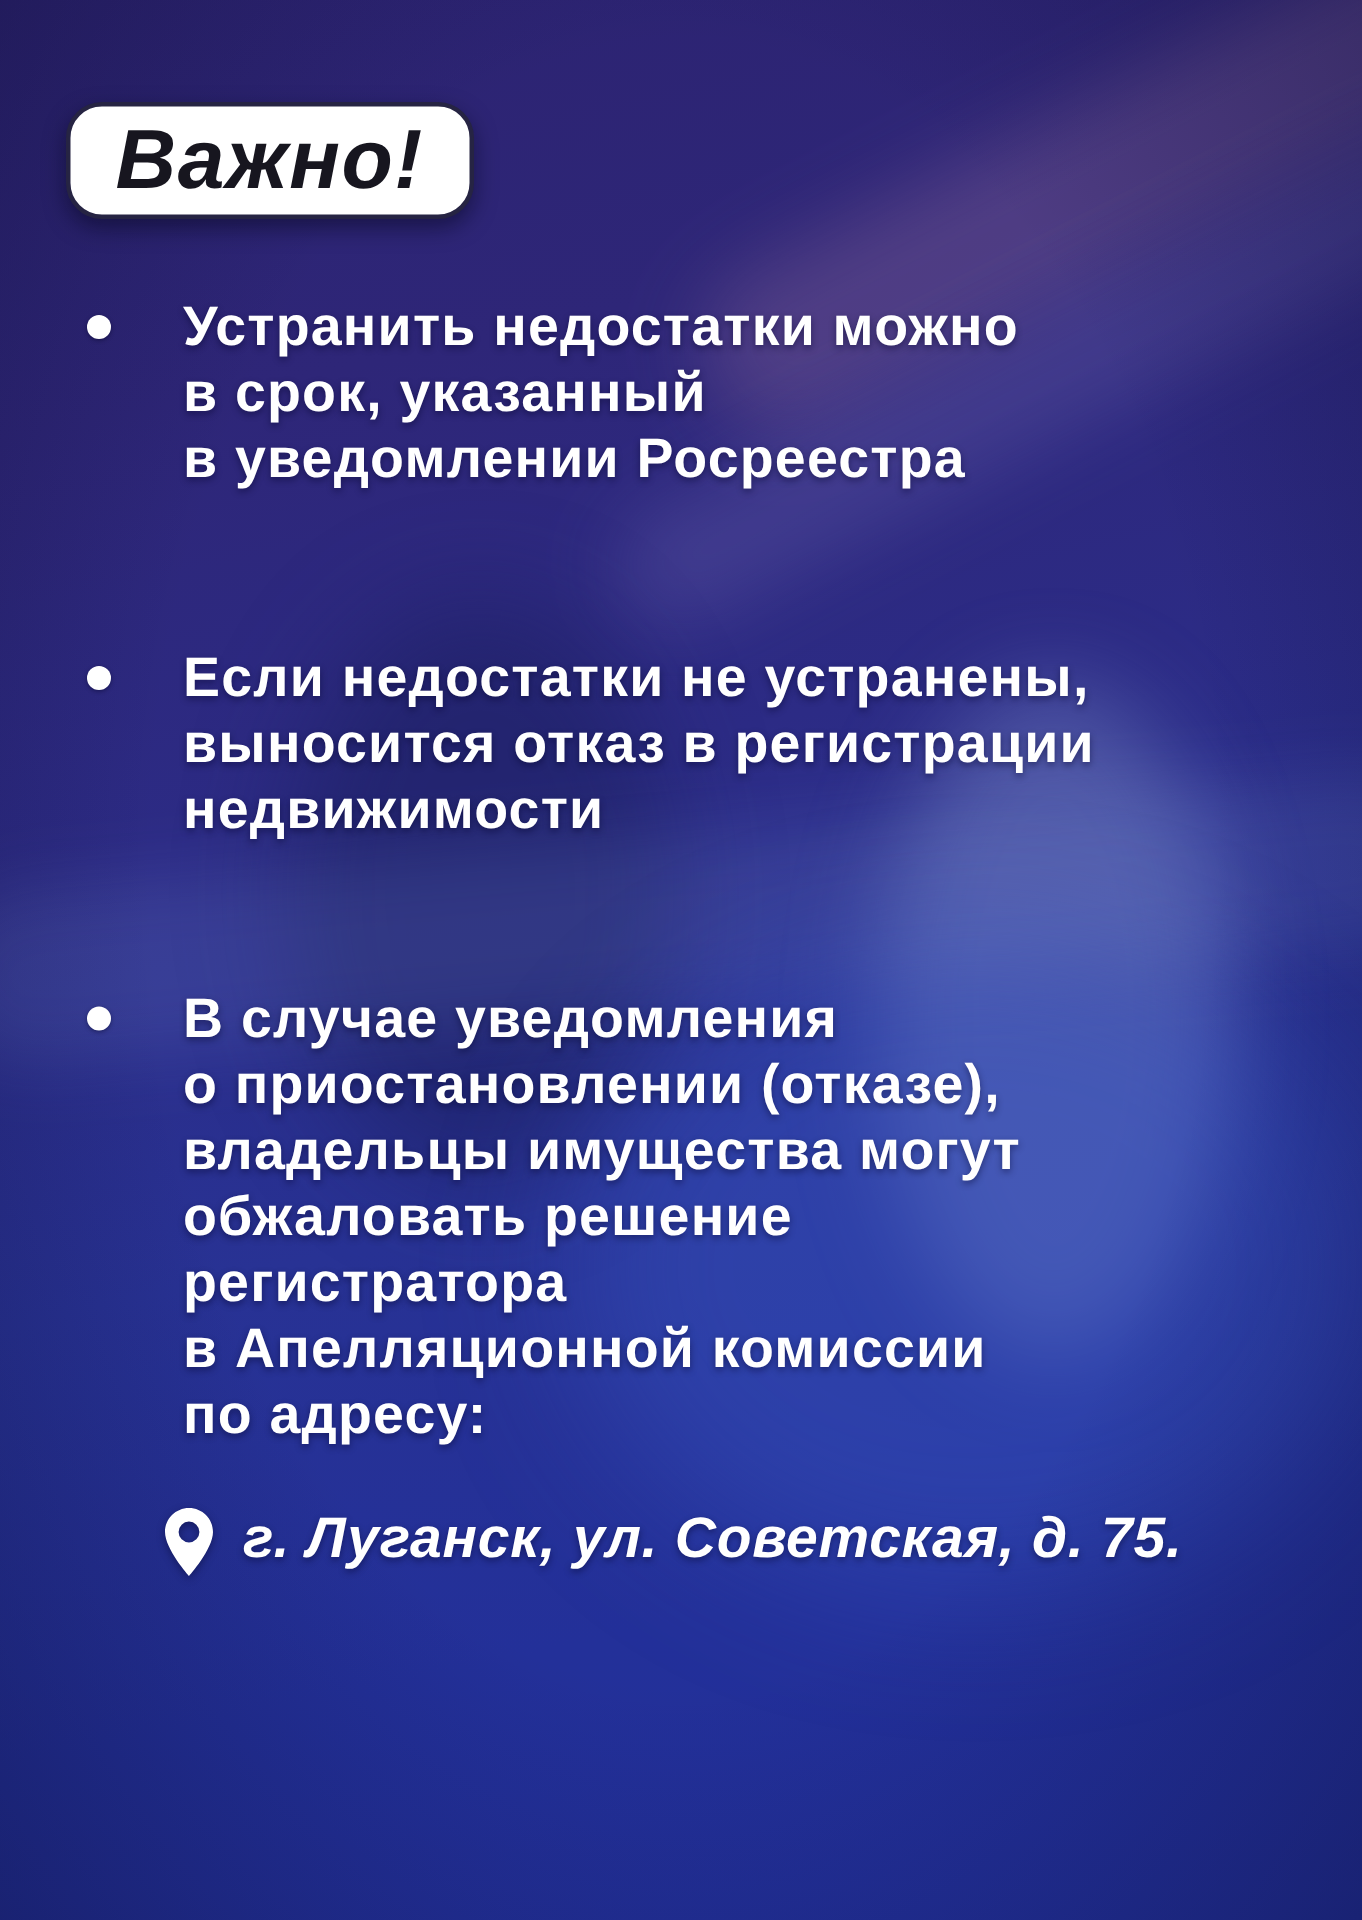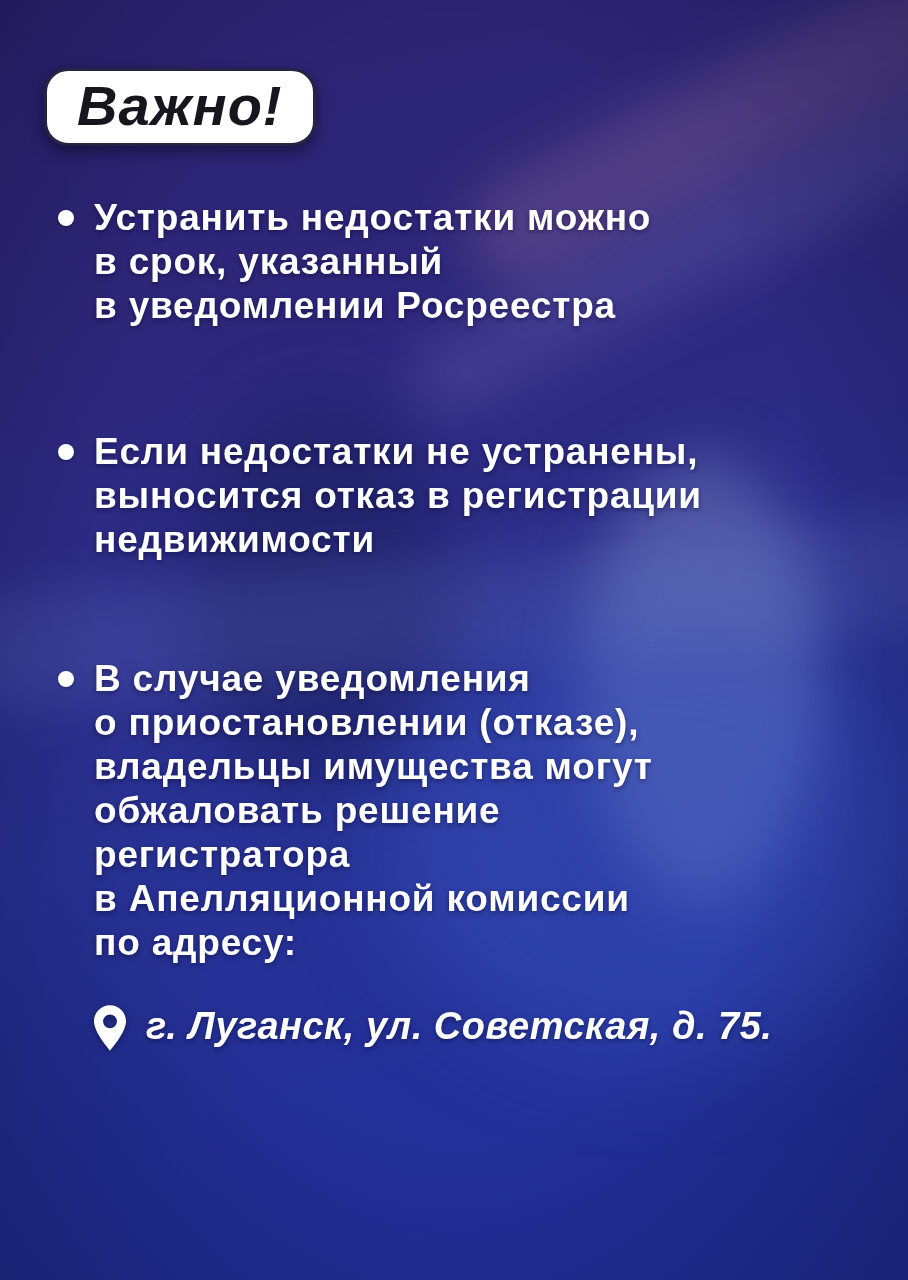--- a/index.html
+++ b/index.html
@@ -63,39 +63,39 @@
     box-shadow: 0 6px 14px rgba(5,5,30,0.5);
   }
   .badge-label {
     font-size: 56px; font-weight: bold;
     color: #17161f; letter-spacing: 1px;
     transform: translateY(-2px);
     font-style: italic;
   }
   .bullet {
     position: absolute; left: 58px; right: 36px;
-    display: flex; gap: 20px;
+    display: flex; gap: 48px;
   }
   .bullet .dot {
     flex: 0 0 auto;
     width: 16px; height: 16px; margin-top: 14px;
     border-radius: 50%; background: #ffffff;
     box-shadow: 0 1px 3px rgba(0,0,30,0.4);
   }
   .bullet-text {
     font-size: 37px; font-weight: bold;
     line-height: 44px; letter-spacing: 0.8px;
     white-space: pre-line;
     text-shadow: 0 2px 5px rgba(5,5,40,0.45);
   }
   .bullet-1 { top: 196px; }
   .bullet-2 { top: 430px; }
   .bullet-3 { top: 657px; }
   .address {
-    position: absolute; left: 94px; top: 1002px;
+    position: absolute; left: 110px; top: 1002px;
     display: flex; align-items: flex-start; gap: 20px;
   }
   .pin {
     width: 32px; height: 46px; margin-top: 3px;
     filter: drop-shadow(0 2px 3px rgba(0,0,30,0.4));
   }
   .address-text {
     font-size: 38px; font-style: italic; font-weight: bold;
     line-height: 48px; letter-spacing: 0.5px;
     text-shadow: 0 2px 5px rgba(5,5,40,0.45);

